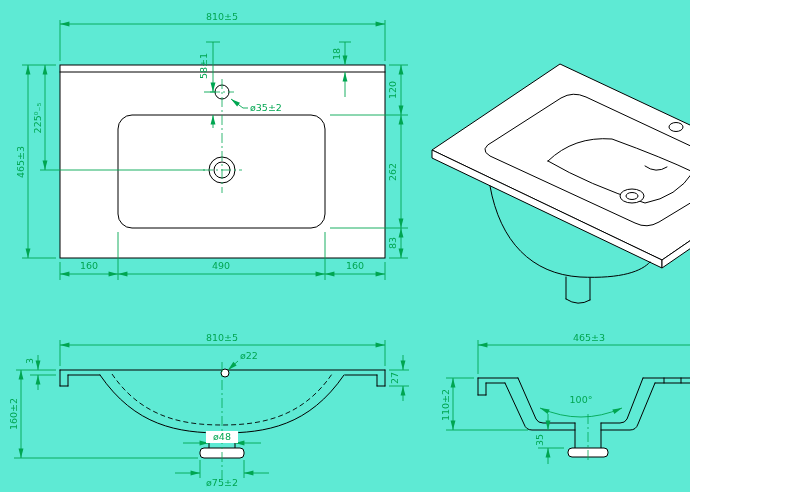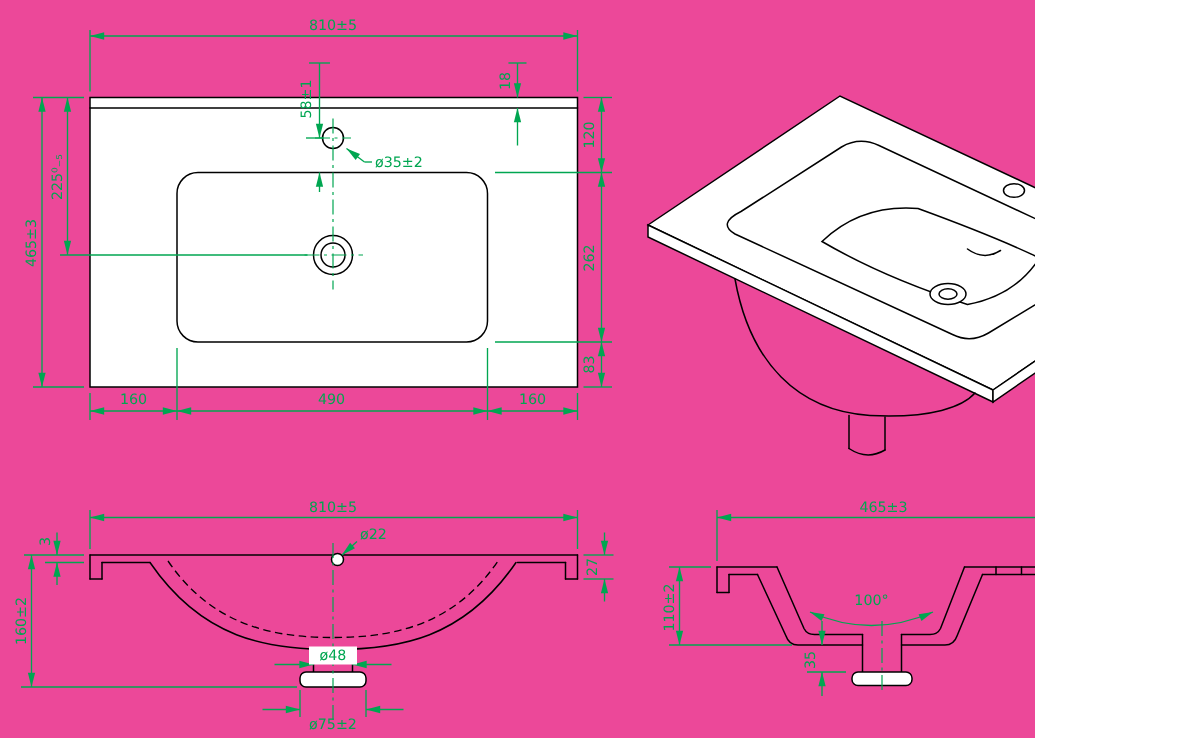--- a/index.html
+++ b/index.html
@@ -1,16 +1,16 @@
 <!DOCTYPE html>
 <html><head>
 <meta charset="utf-8">
 <style>
   html,body{margin:0;padding:0;background:#ffffff;}
-  .stage{position:relative;width:690px;height:492px;background:#ec4899;overflow:hidden;}
+  .stage{position:relative;width:690px;height:492px;background:#5eead4;overflow:hidden;}
   svg{display:block;}
   text{font-family:"DejaVu Sans","Liberation Sans",sans-serif;font-size:9.5px;fill:#00a651;}
   .blk{stroke:#000000;stroke-width:1;fill:none;stroke-linecap:round;}
   .blkf{stroke:#000000;stroke-width:1;fill:#ffffff;}
   .dim{stroke:#00a651;stroke-width:0.9;fill:none;}
   .cl{stroke:#00a651;stroke-width:0.8;fill:none;stroke-dasharray:10 3 2 3;}
   .hid{stroke:#000000;stroke-width:0.9;fill:none;stroke-dasharray:5 3;}
 </style>
 </head>
 <body>

